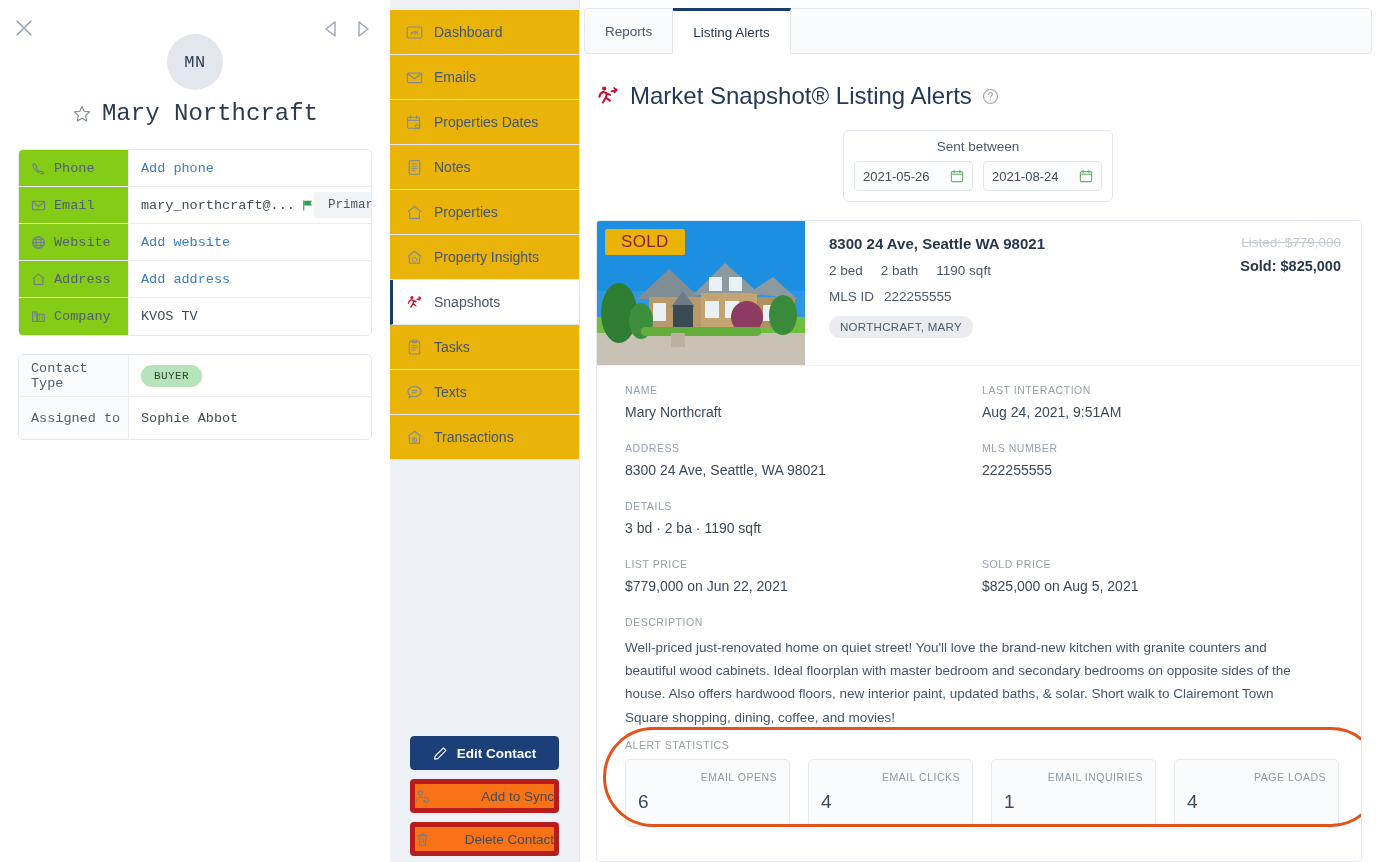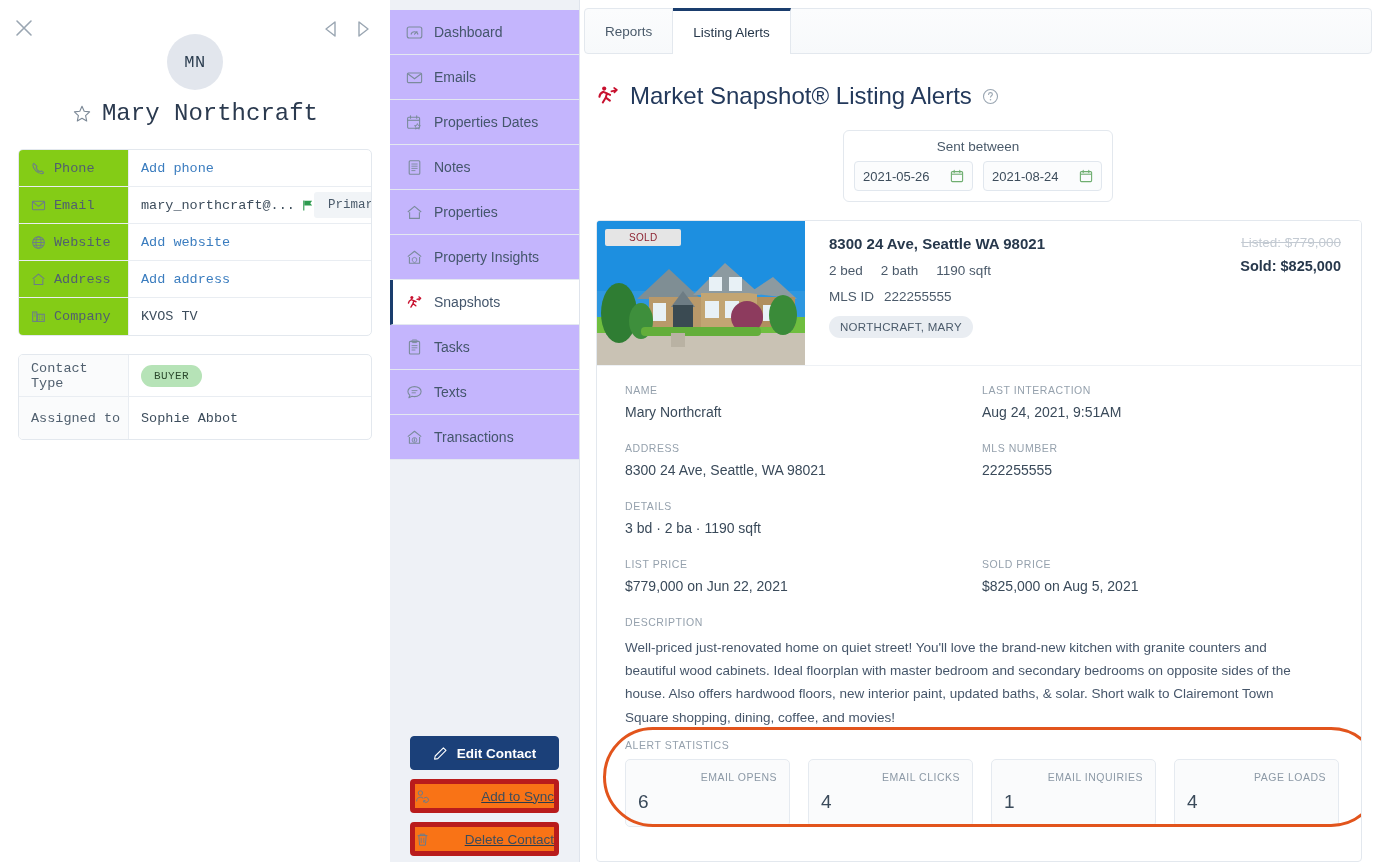--- a/index.html
+++ b/index.html
@@ -103,32 +103,32 @@
     position: relative;
     display: flex; flex-direction: column;
   }
   .nav-list { padding-top: 10px; }
   .nav-item {
     height: 45px; display: flex; align-items: center;
     gap: 11px; padding-left: 16px;
     font-size: 14px; color: #44566c;
     border-bottom: 1px solid #e3e8f0;
     cursor: pointer; position: relative;
-    background: #c4b5fd;
+    background: #eab308;
   }
   .nav-item .nic { width: 17px; height: 17px; flex: 0 0 17px; display:block;}
   .nav-item.active {
     background: #ffffff;
     border-left: 3px solid #1a3d6d;
     padding-left: 13px;
     border-bottom-color: #e3e8f0;
   }
   .nav-buttons {
     margin-top: auto; padding: 0 20px 6px 20px;
-    display: flex; flex-direction: column; gap: 9px; text-decoration: underline;
+    display: flex; flex-direction: column; gap: 9px;
   }
   .btn {
     height: 34px; border-radius: 4px;
     display: flex; align-items: center; justify-content: center;
     gap: 9px; font-size: 13.5px; cursor: pointer;
   }
   .btn .bic { width: 15px; height: 15px; display:block;}
   .btn-primary { background: #1b4079; color: #fff; font-weight: bold; border: 1px solid #1b4079; }
   .btn-secondary { background: #f97316; color: #3d4d5c; border: 5px solid #b91c1c; justify-content: space-between; }
 
@@ -193,22 +193,22 @@
     flex: 1;
   }
   .listing-head { display: flex; background: #fff; border-bottom: 1px solid #eef1f5; }
   .photo {
     width: 208px; height: 144px; flex: 0 0 208px;
     position: relative; overflow: hidden;
   }
   .photo svg { display: block; width: 208px; height: 144px; }
   .sold-badge {
     position: absolute; left: 8px; top: 8px;
-    background: #e5e5e5; color: #8c2230;
-    font-size: 10px; padding: 3px 24px; border-radius: 2px;
+    background: #eab308; color: #8c2230;
+    font-size: 17px; padding: 3px 16px; border-radius: 2px;
     letter-spacing: .3px;
   }
   .listing-info { flex: 1; padding: 14px 16px 10px 24px; position: relative; }
   .listing-addr { font-size: 15px; font-weight: bold; color: #27384c; }
   .listing-specs { margin-top: 11px; font-size: 13.5px; color: #4b5a6a; display: flex; gap: 18px;}
   .listing-mls { margin-top: 11px; font-size: 13.5px; color: #4b5a6a; display:flex; gap:10px;}
   .agent-chip {
     display: inline-block; margin-top: 12px;
     background: #e9edf2; color: #4a5a6a;
     font-size: 11.5px; letter-spacing: .3px;

